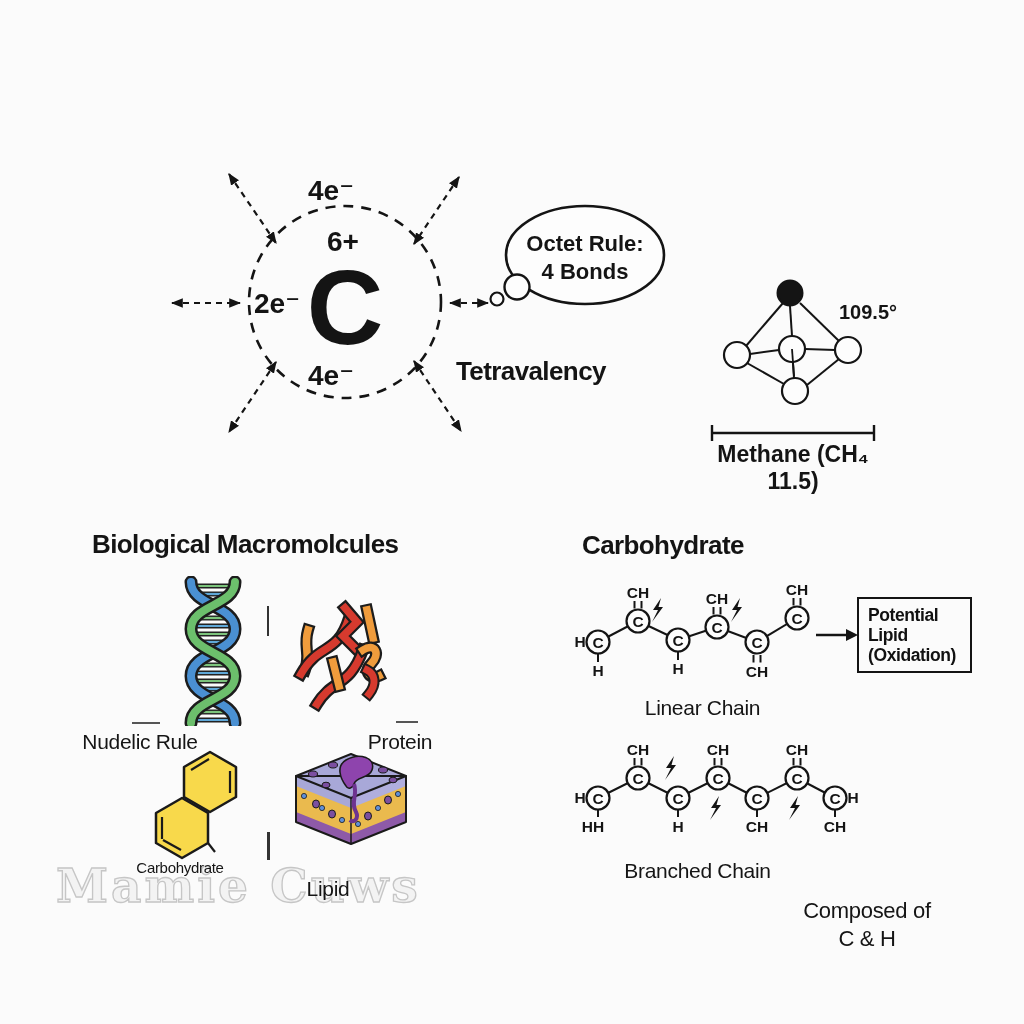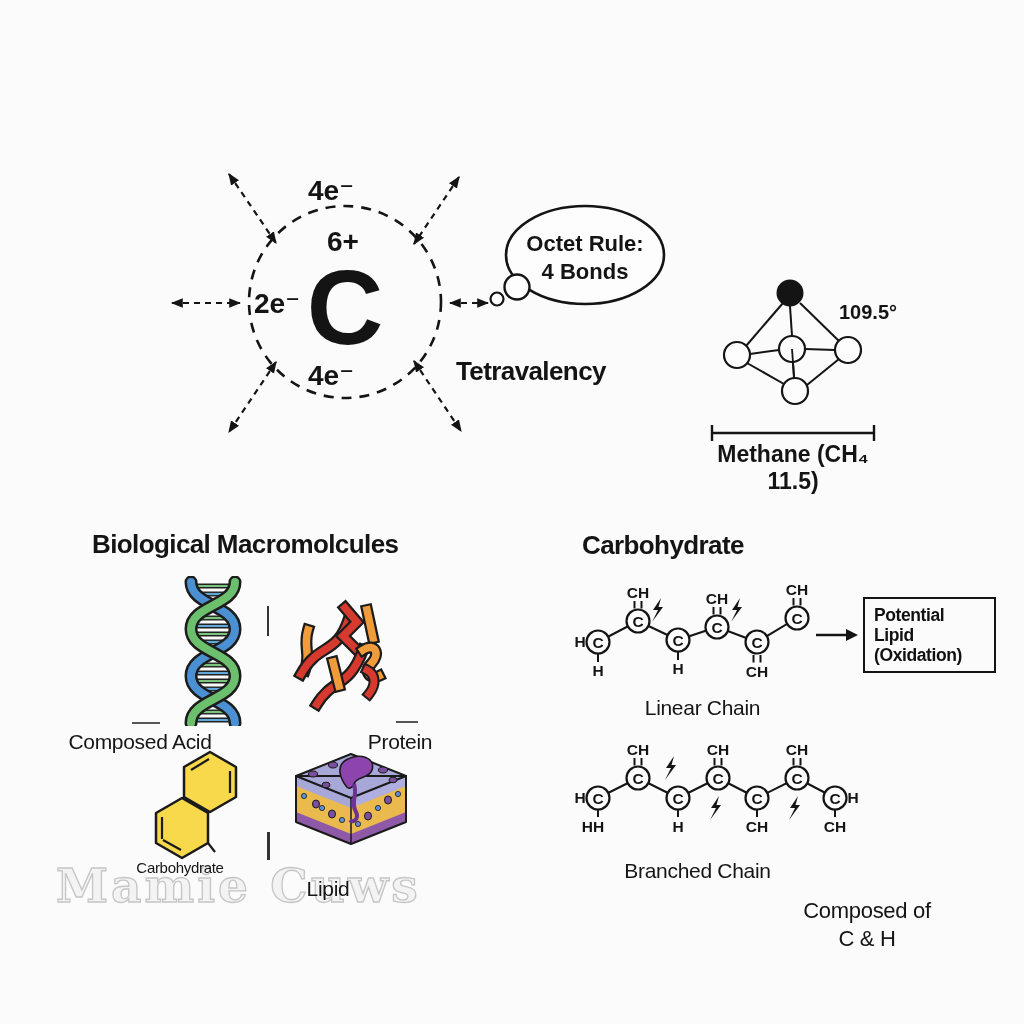--- a/index.html
+++ b/index.html
@@ -4,22 +4,22 @@
 <style>
   html,body{margin:0;padding:0;background:#fff;}
   .canvas{position:relative;width:1024px;height:1024px;background:#fbfbfb;overflow:hidden;
           font-family:"Liberation Sans","DejaVu Sans",sans-serif;color:#111;}
   .abs{position:absolute;}
   .lbl{font-weight:normal;color:#151515;text-align:center;letter-spacing:-0.3px;}
   svg text{font-family:"Liberation Sans","DejaVu Sans",sans-serif;fill:#141414;}
   .heading{font-weight:bold;letter-spacing:-0.6px;color:#141414;}
   .divider{background:#333;}
   .tick{background:#555;height:2px;}
-  .energy-box{border:2.5px solid #141414;padding:6px 24px 6px 9px;font-weight:bold;
-              font-size:17.5px;line-height:1.15;letter-spacing:-0.4px;background:transparent;margin-left:6px;}
+  .energy-box{border:2.5px solid #141414;padding:6px 6px 6px 9px;font-weight:bold;
+              font-size:17.5px;line-height:1.15;letter-spacing:-0.4px;background:transparent;}
   .watermark{font-family:"DejaVu Serif","Liberation Serif",serif;font-size:47px;letter-spacing:3px;
              color:#f3f3f3;-webkit-text-stroke:1.3px #c6c6c6;font-weight:bold;z-index:0;}
   .toplbl{z-index:2;}
 </style>
 </head>
 <body>
 
 <div class="canvas">
 
   <svg class="abs" style="left:160px;top:140px" width="335" height="320" viewBox="160 140 335 320">
@@ -139,21 +139,21 @@
       <path d="M50,70 L56,94" stroke="#1c1c1c" stroke-width="12"></path>
       <path d="M50,70 L56,94" stroke="#f09c3c" stroke-width="7.5"></path>
       <path d="M86,102 C94,92 92,82 84,78" stroke="#1c1c1c" stroke-width="11"></path>
       <path d="M86,102 C94,92 92,82 84,78" stroke="#d63a2e" stroke-width="7"></path>
     </g>
   </svg>
 
   <div class="abs tick" style="left:132px;top:722px;width:28px"></div>
   <div class="abs tick" style="left:396px;top:721px;width:22px"></div>
 
-  <div class="abs lbl" style="left:62px;top:730px;width:156px;font-size:21px">Composed Acid</div>
+  <div class="abs lbl" style="left:62px;top:730px;width:156px;font-size:21px">Nudelic Rule</div>
   <div class="abs lbl" style="left:332px;top:730px;width:136px;font-size:21px">Protein</div>
 
   <svg class="abs" style="left:146px;top:750px" width="100" height="115" viewBox="0 0 100 115">
     <polygon points="36,48 62,63 62,93 36,108 10,93 10,63" fill="#f8d94b" stroke="#1a1a1a" stroke-width="2.5" stroke-linejoin="round"></polygon>
     <polygon points="64,2 90,17 90,47 64,62 38,47 38,17" fill="#f8d94b" stroke="#1a1a1a" stroke-width="2.5" stroke-linejoin="round"></polygon>
     <g stroke="#1a1a1a" stroke-width="2.2">
       <line x1="84" y1="21" x2="84" y2="43"></line>
       <line x1="45" y1="20" x2="63" y2="9"></line>
       <line x1="16" y1="67" x2="16" y2="89"></line>
       <line x1="17" y1="90" x2="35" y2="100"></line>

